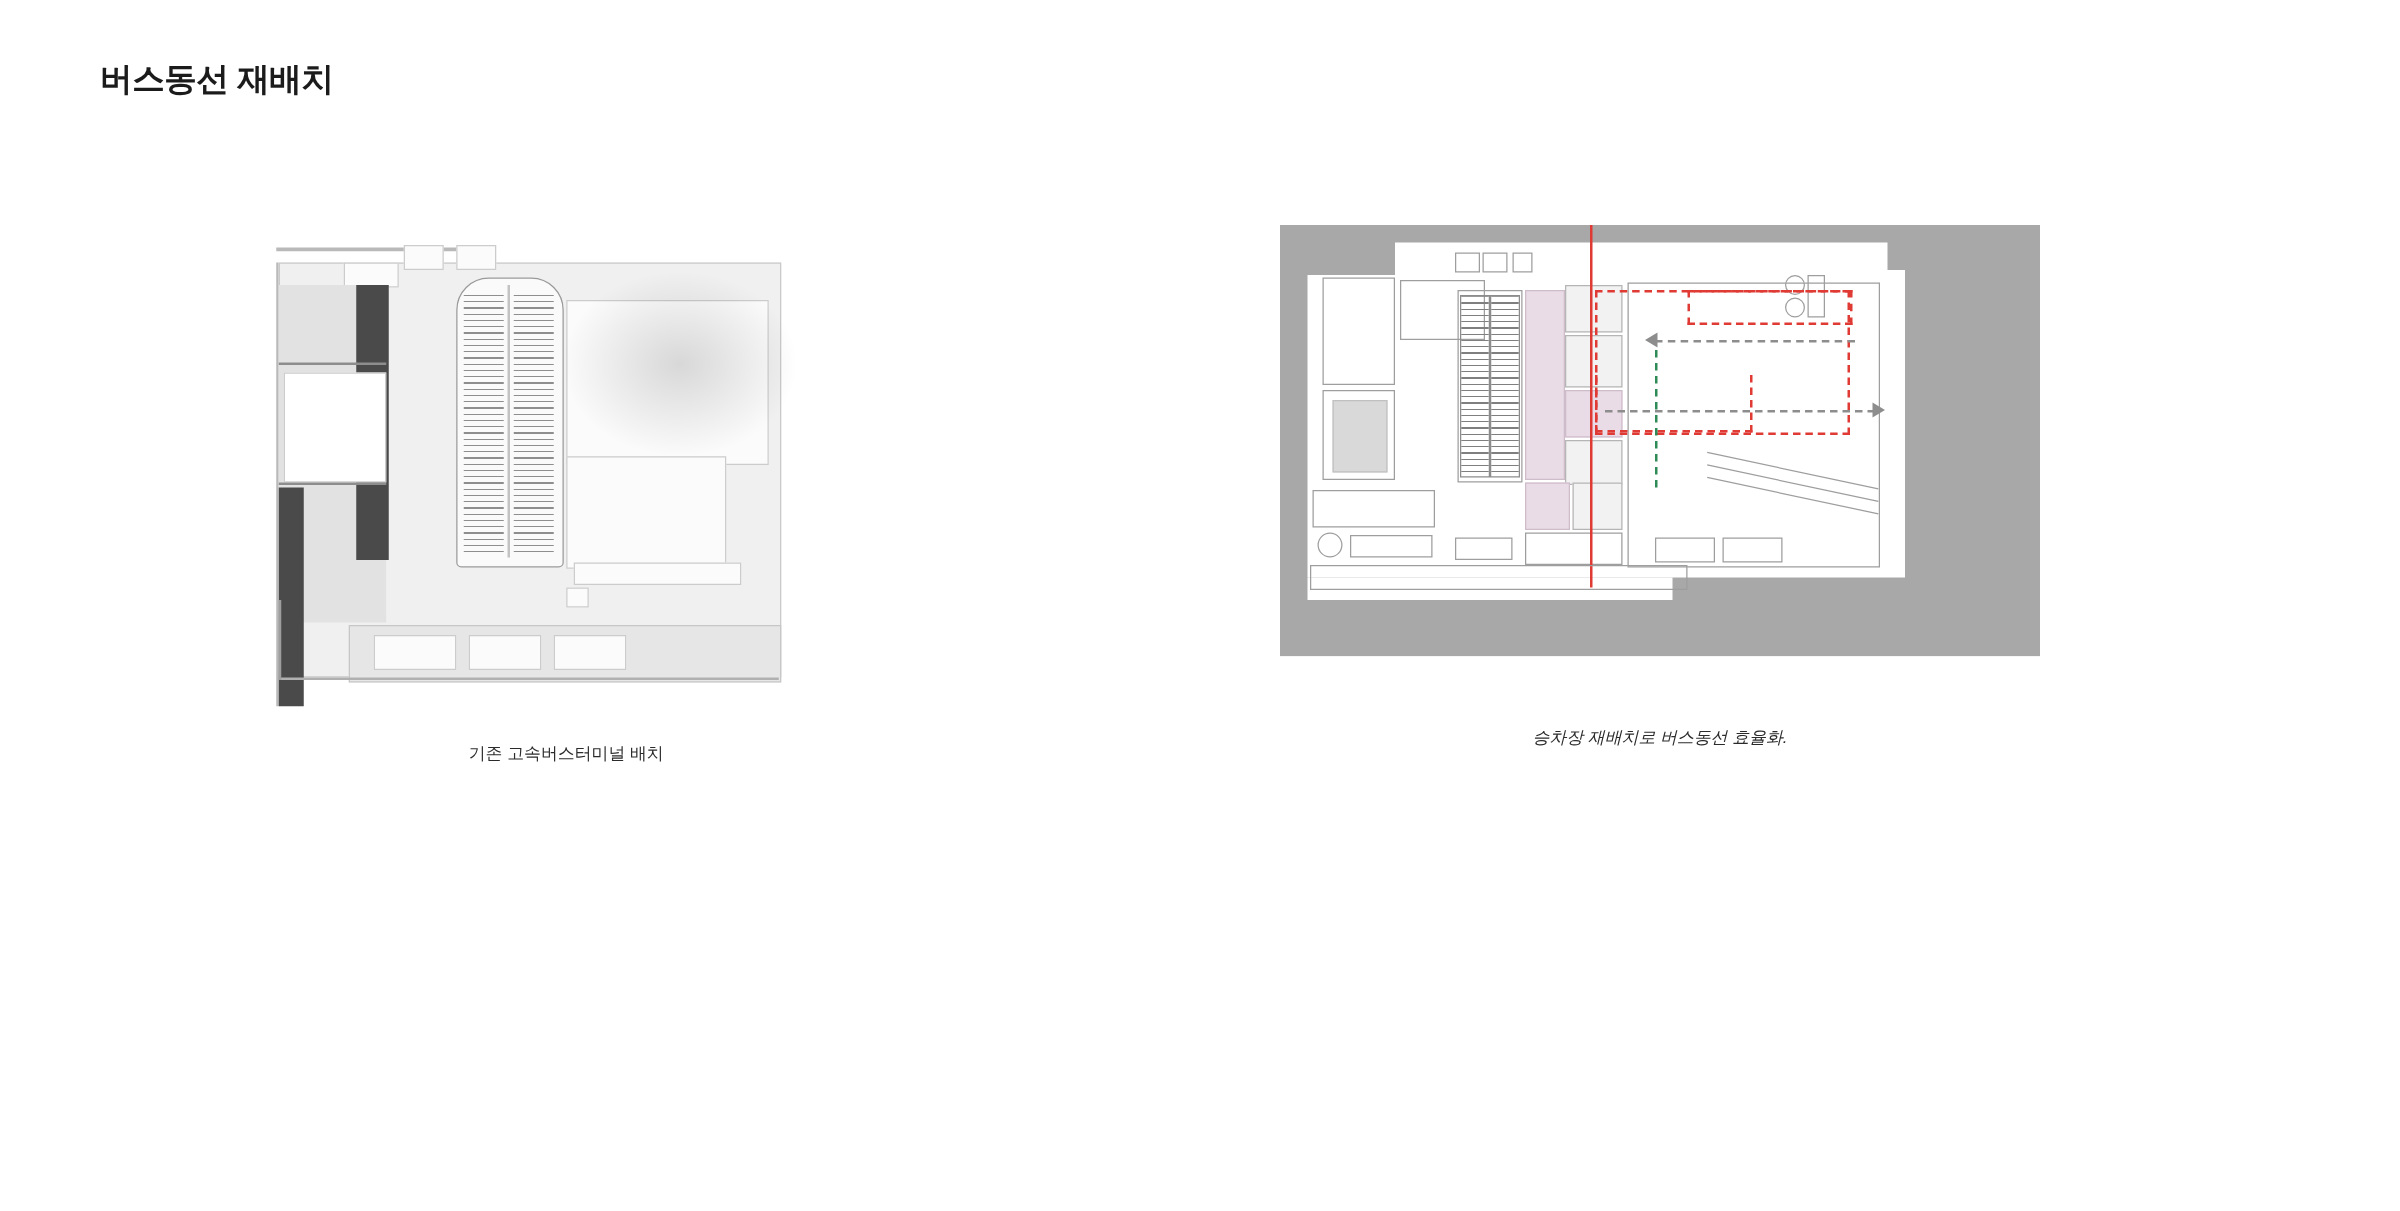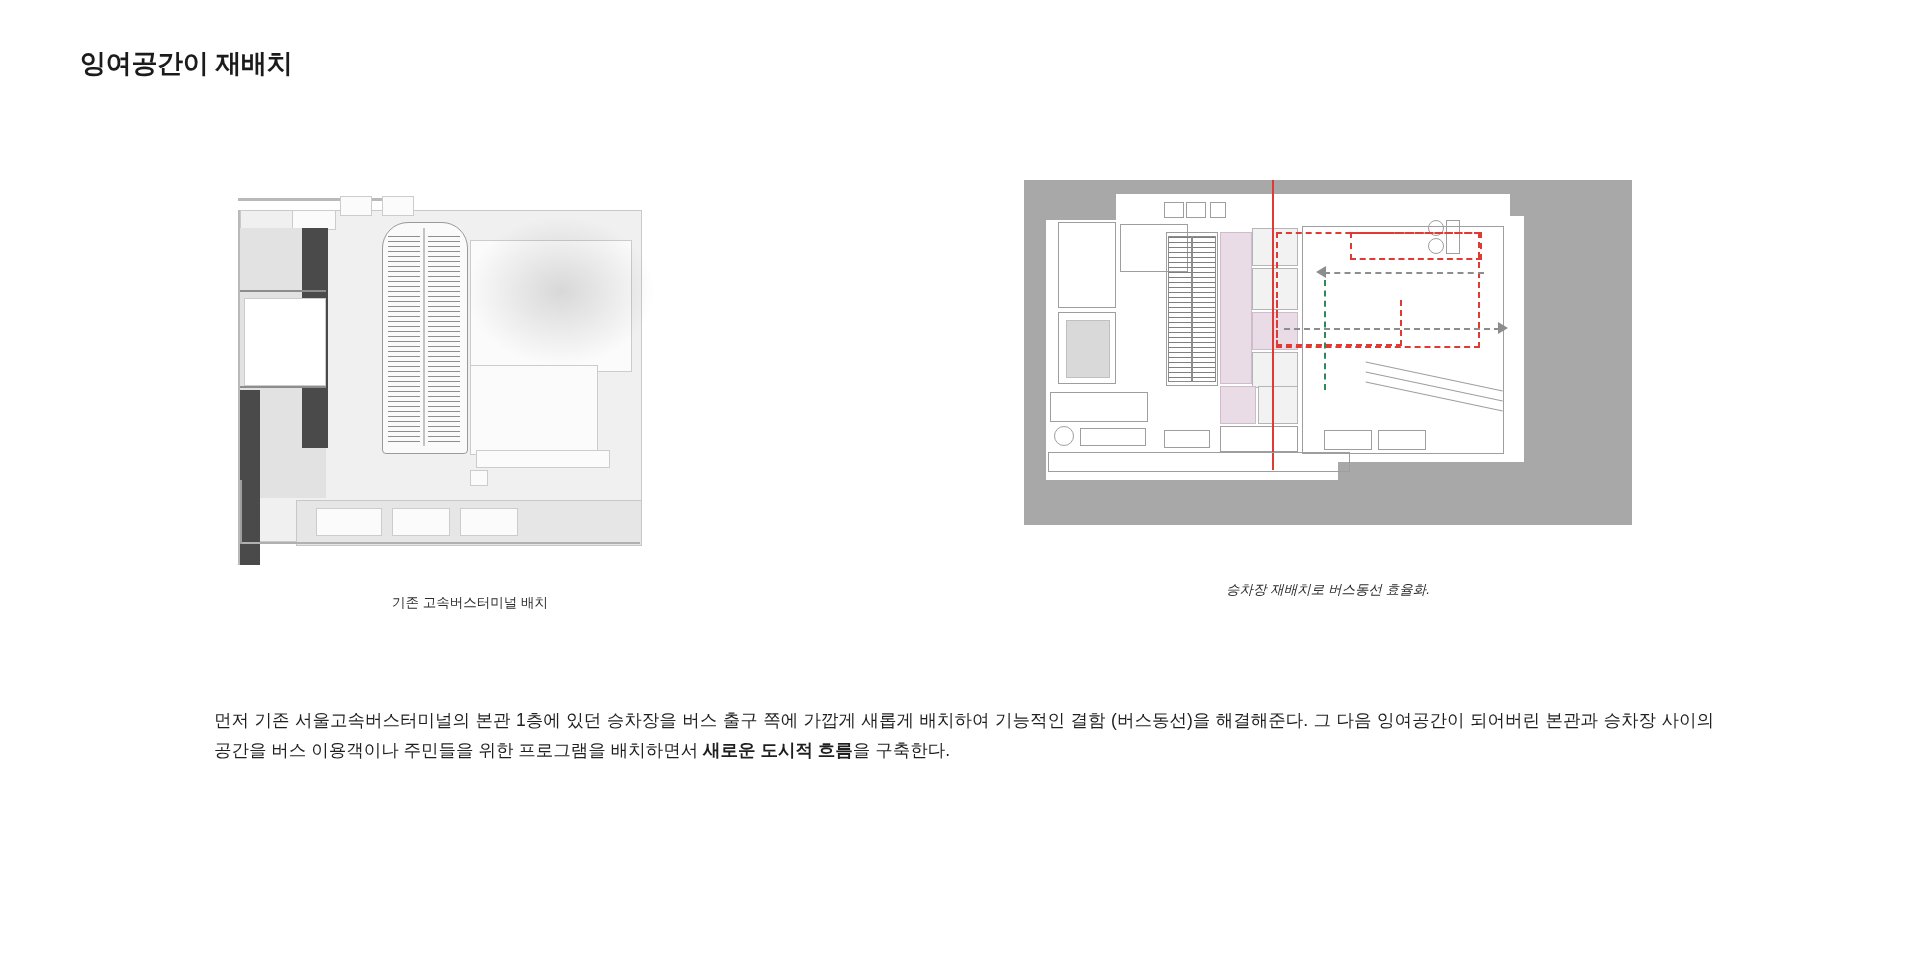--- a/index.html
+++ b/index.html
@@ -49,21 +49,21 @@
     position: absolute;
     left: 0;
     top: 180px;
     width: 1920px;
     height: 460px;
   }
   .figure {
     position: absolute;
     top: 0;
   }
-  .figure-left  { left: 230px;  width: 480px; }
+  .figure-left  { left: 213px;  width: 480px; }
   .figure-right { left: 1024px; width: 608px; }
 
   .figure-image {
     position: relative;
     overflow: hidden;
     background: #ffffff;
   }
   .figure-left .figure-image  { width: 480px; height: 390px; }
   .figure-right .figure-image { width: 608px; height: 345px; }
 
@@ -202,21 +202,21 @@
   .body-text .emph {
     font-weight: bold;
   }
 </style>
 </head>
 <body>
 
 <div class="page">
 
   <div class="header">
-    <h1 class="page-title">잉여공간이 재배치</h1>
+    <h1 class="page-title">버스동선 재배치</h1>
   </div>
 
   <div class="figures">
 
     <div class="figure figure-left">
       <div class="figure-image">
 
         <div class="ax-line" style="left:8px; top:18px; width:160px; height:3px;"></div>
         <div class="ax-line" style="left:8px; top:30px; width:2px; height:355px;"></div>
 
@@ -322,17 +322,14 @@
         <div class="plan-outline" style="left:300px; top:250px; width:46px; height:18px;"></div>
         <div class="plan-outline" style="left:354px; top:250px; width:46px; height:18px;"></div>
         <div class="plan-outline" style="left:24px; top:272px; width:300px; height:18px;"></div>
 
       </div>
       <div class="figure-caption">승차장 재배치로 버스동선 효율화.</div>
     </div>
 
   </div>
 
-  <div class="body-text">
-    <span>먼저 기존 서울고속버스터미널의 본관 1층에 있던 승차장을 버스 출구 쪽에 가깝게 새롭게 배치하여 기능적인 결함 (버스동선)을 해결해준다. 그 다음 잉여공간이 되어버린 본관과 승차장 사이의 공간을 버스 이용객이나 주민들을 위한 프로그램을 배치하면서 </span><span class="emph">새로운 도시적 흐름</span><span>을 구축한다.</span>
-  </div>
 
 </div>
 
 </body></html>

